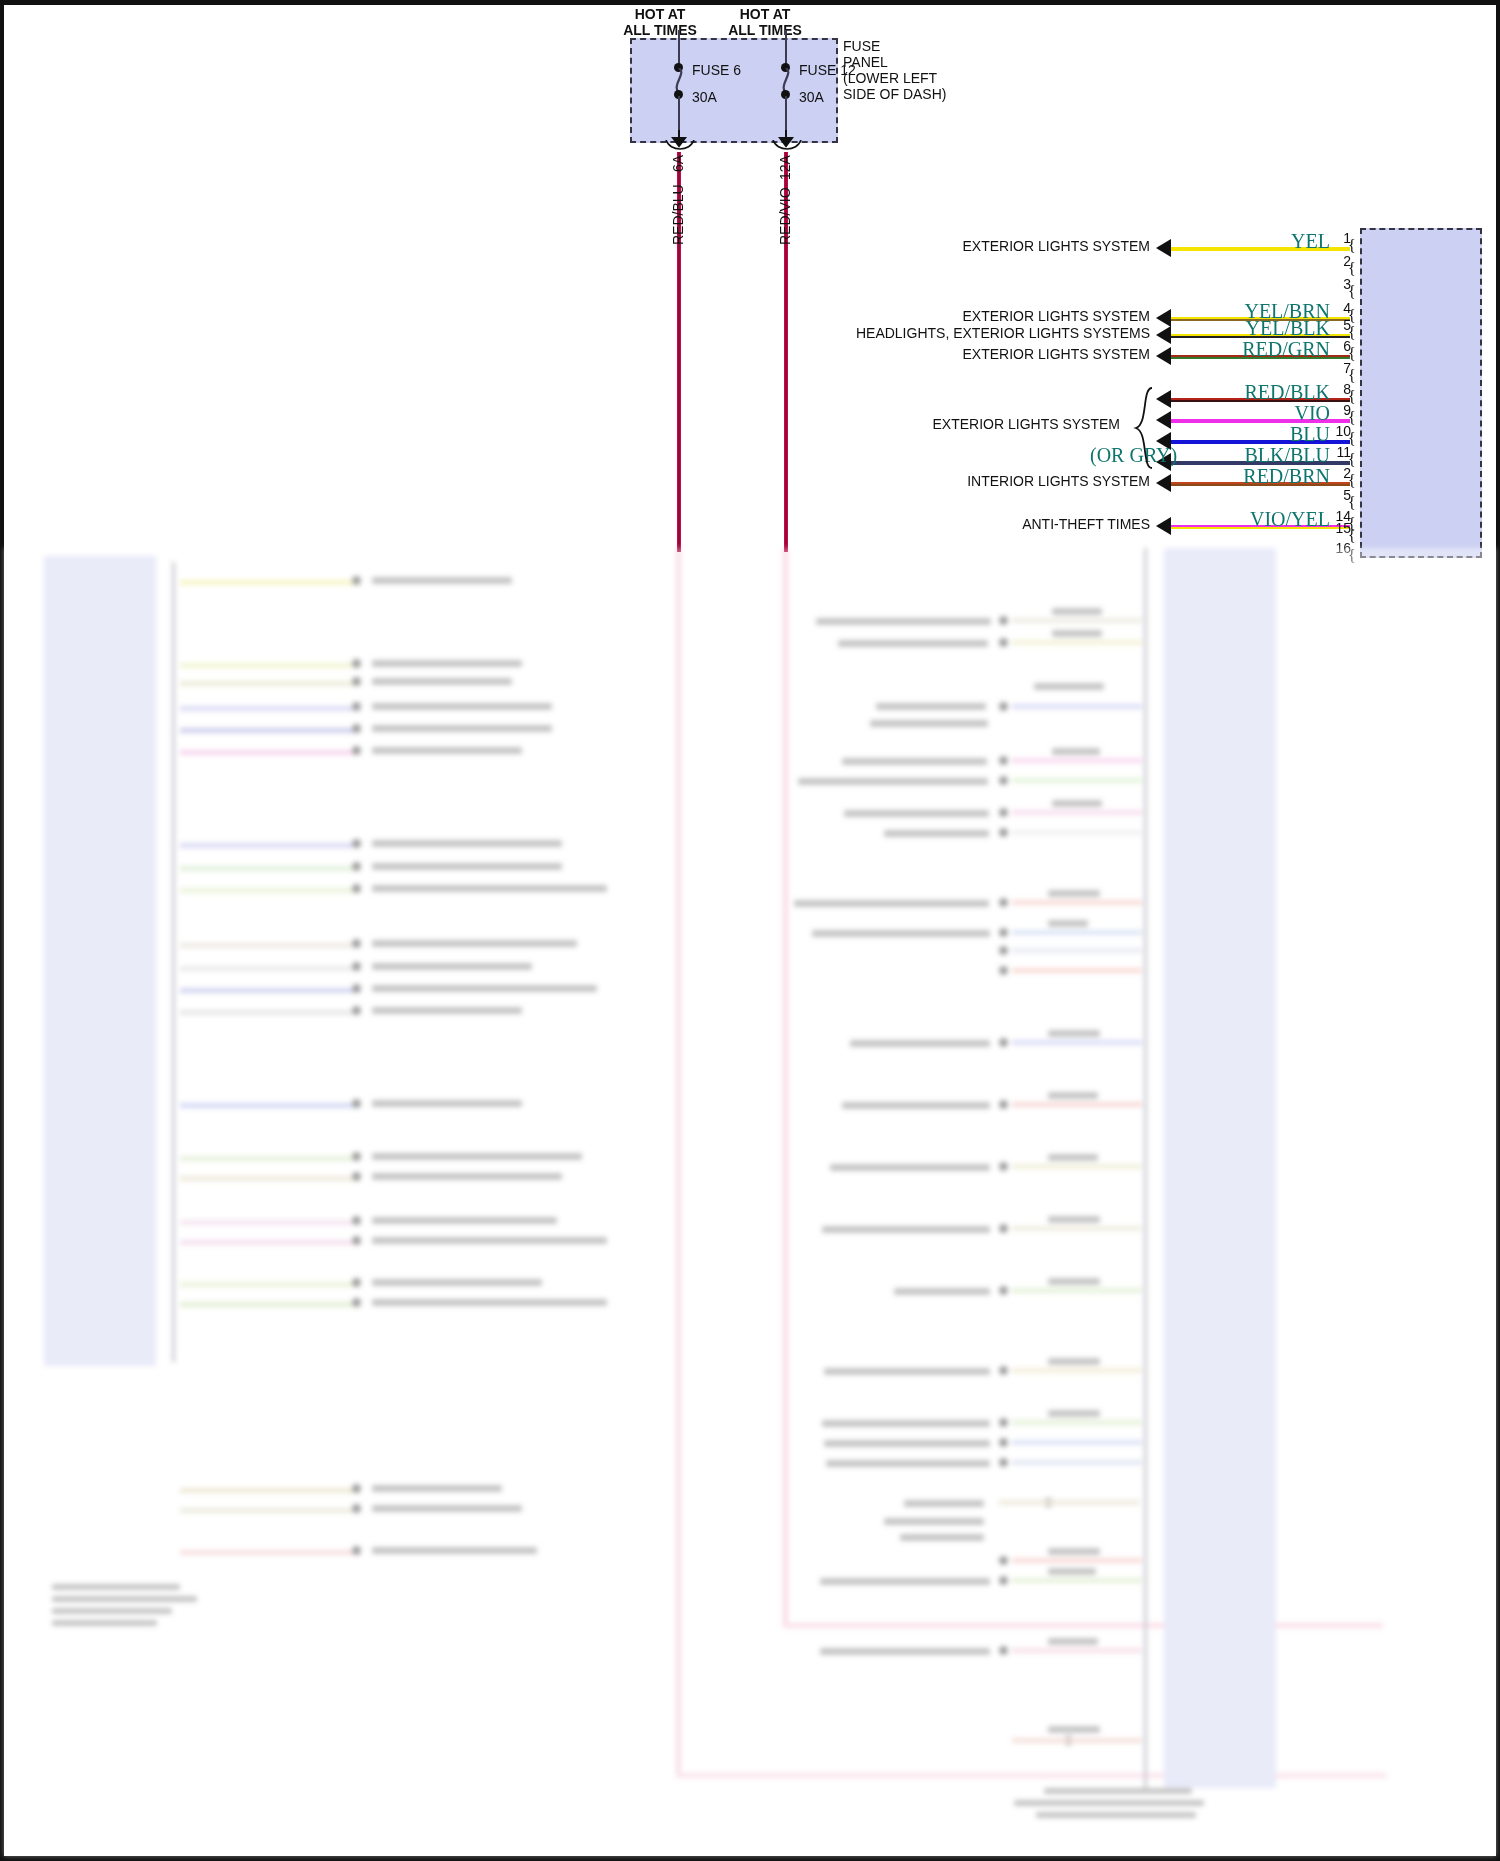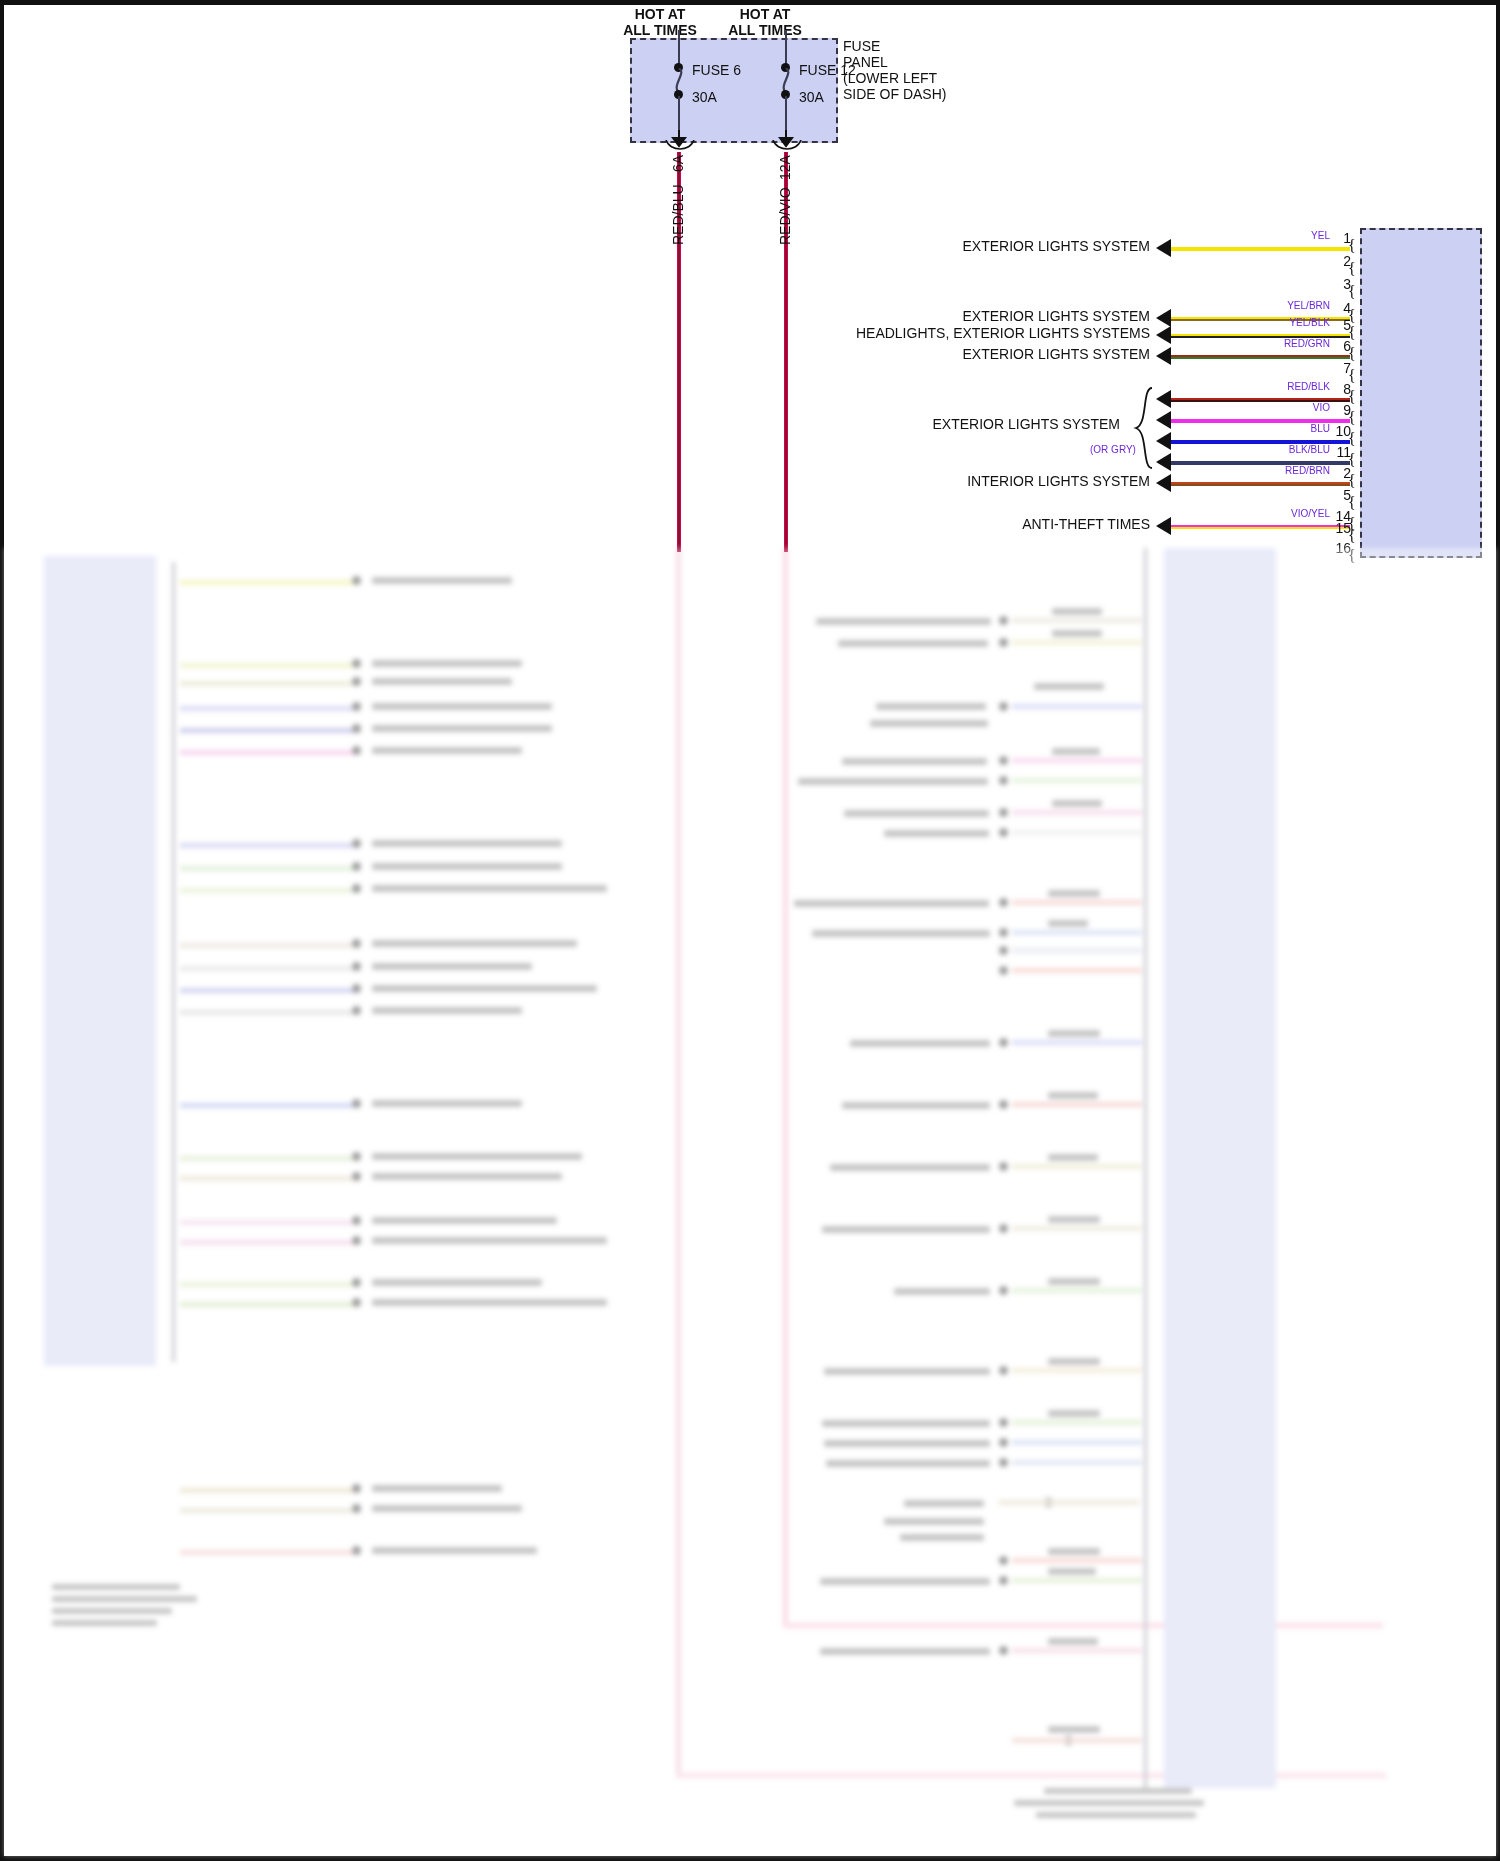--- a/index.html
+++ b/index.html
@@ -118,24 +118,25 @@
   }
   .pin-num {
     position: absolute;
     font-size: 14px;
     color: #111111;
     text-align: right;
     width: 26px;
   }
   .wirelabel {
     position: absolute;
-    font-size: 10px;
-    color: #6d28d9;
+    font-size: 20px;
+    color: #0f766e;
     text-align: right;
     white-space: pre;
+    font-family: Liberation Serif, serif;
   }
   .syslabel {
     position: absolute;
     font-size: 14px;
     color: #111111;
     text-align: right;
     white-space: pre;
   }
   .brace {
     position: absolute;

